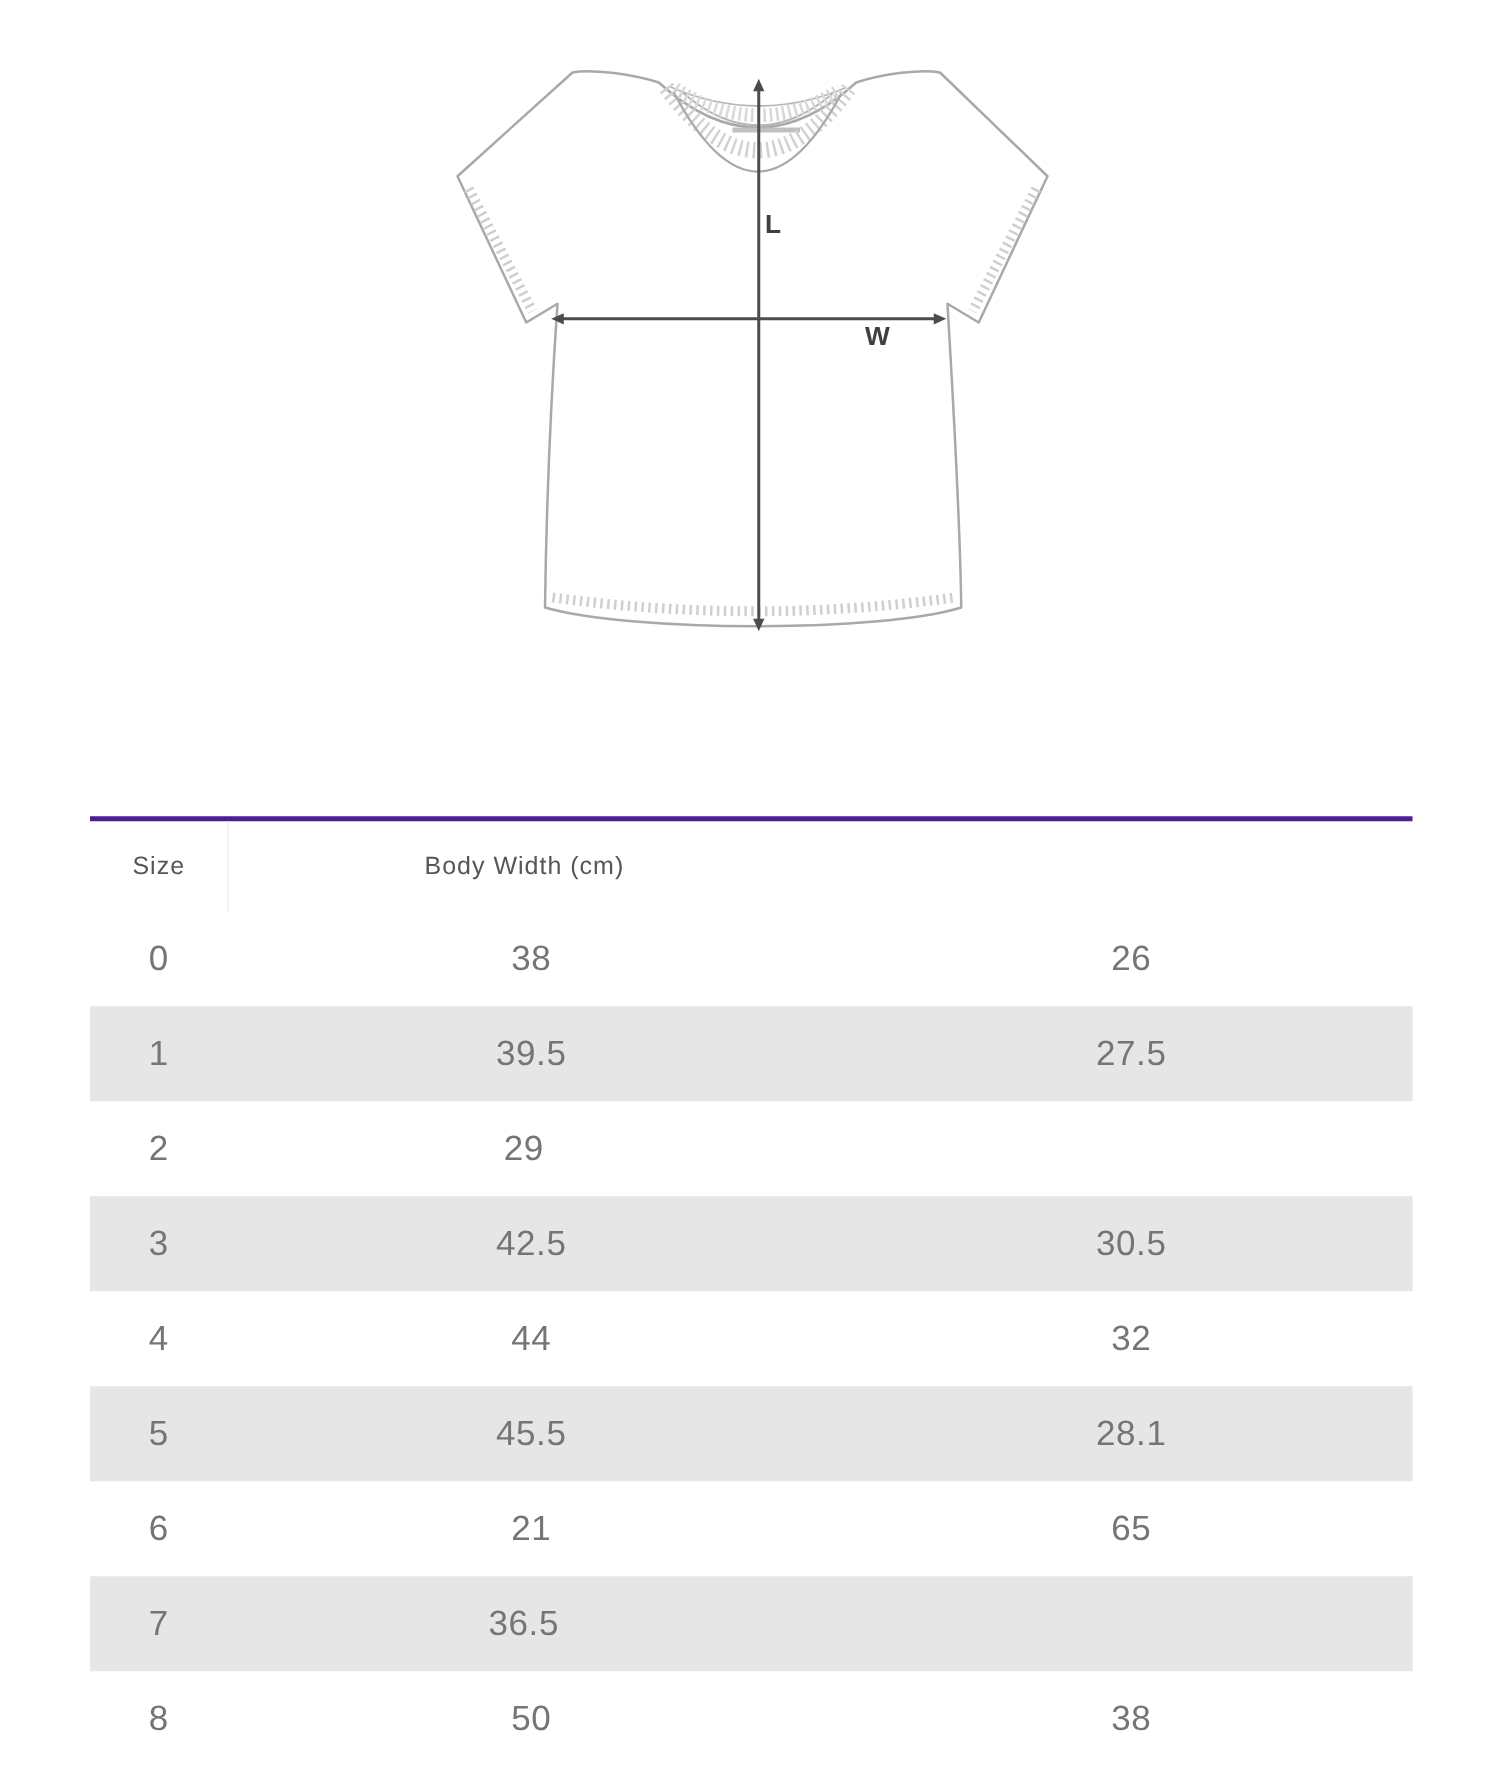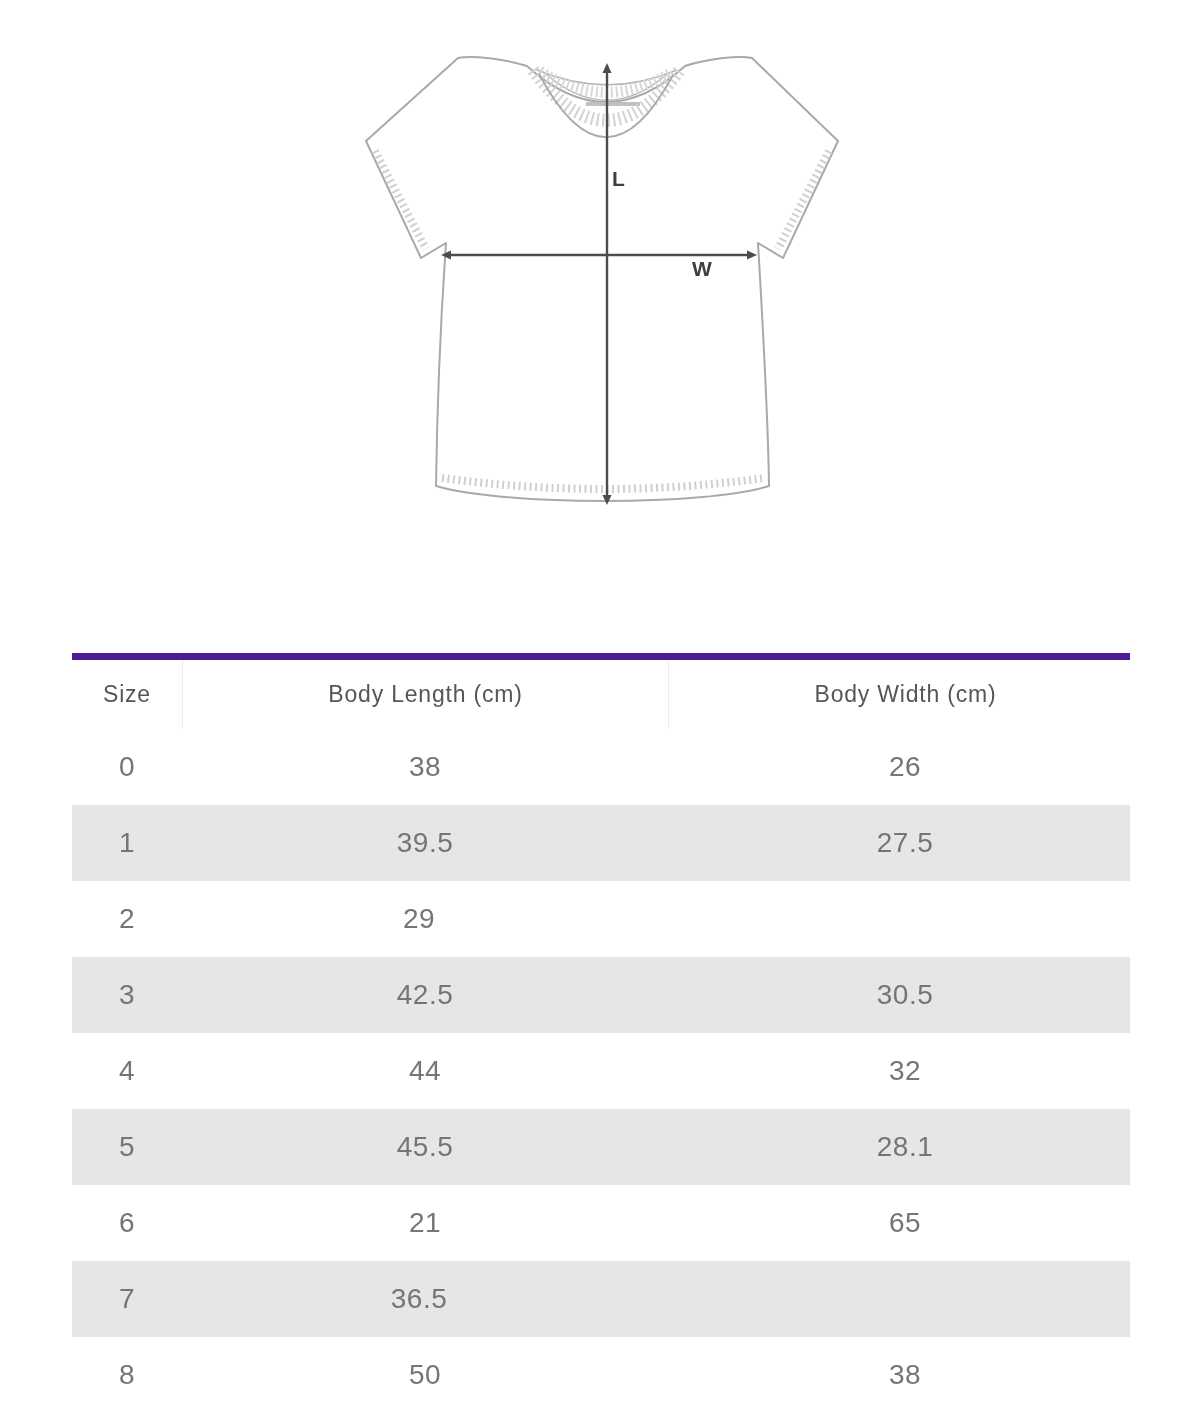--- a/index.html
+++ b/index.html
@@ -23,23 +23,23 @@
   
   .size-table {
     position:absolute;
     left:72px;
     top:653px;
     width:1058px;
   }
   .thead {
     display:flex;
     height:76px;
-    border-top:7px solid #4c1d95;
+    border-top:4px solid #4c1d95;
     color:#55565a;
-    font-size:23px;
+    font-size:20px;
     letter-spacing:0.8px;
   }
   .th {
     height:100%;
     display:flex;
     align-items:center;
     justify-content:center;
   }
   .th + .th { border-left:1px solid #ececec; }
   .col-size   { width:110px; }
@@ -111,21 +111,20 @@
       <path d="M 757,255 L 747,250.5 L 747,259.5 Z" fill="#4c4c4c"></path>
     </g>
 
     <text x="612" y="186" font-size="21" font-weight="600" fill="#3f3f3f" font-family="Liberation Sans, sans-serif">L</text>
     <text x="692" y="276" font-size="21" font-weight="600" fill="#3f3f3f" font-family="Liberation Sans, sans-serif">W</text>
   </svg>
 
   <div class="size-table">
     <div class="thead">
       <div class="th col-size">Size</div>
-      <div class="th col-length">Body Length (cm)</div>
       <div class="th col-width">Body Width (cm)</div>
     </div>
     <div>
     <div class="tr">
       <div class="td col-size">0</div>
       <div class="td col-length">38</div>
       <div class="td col-width">26</div>
     </div>
 
     <div class="tr alt">

